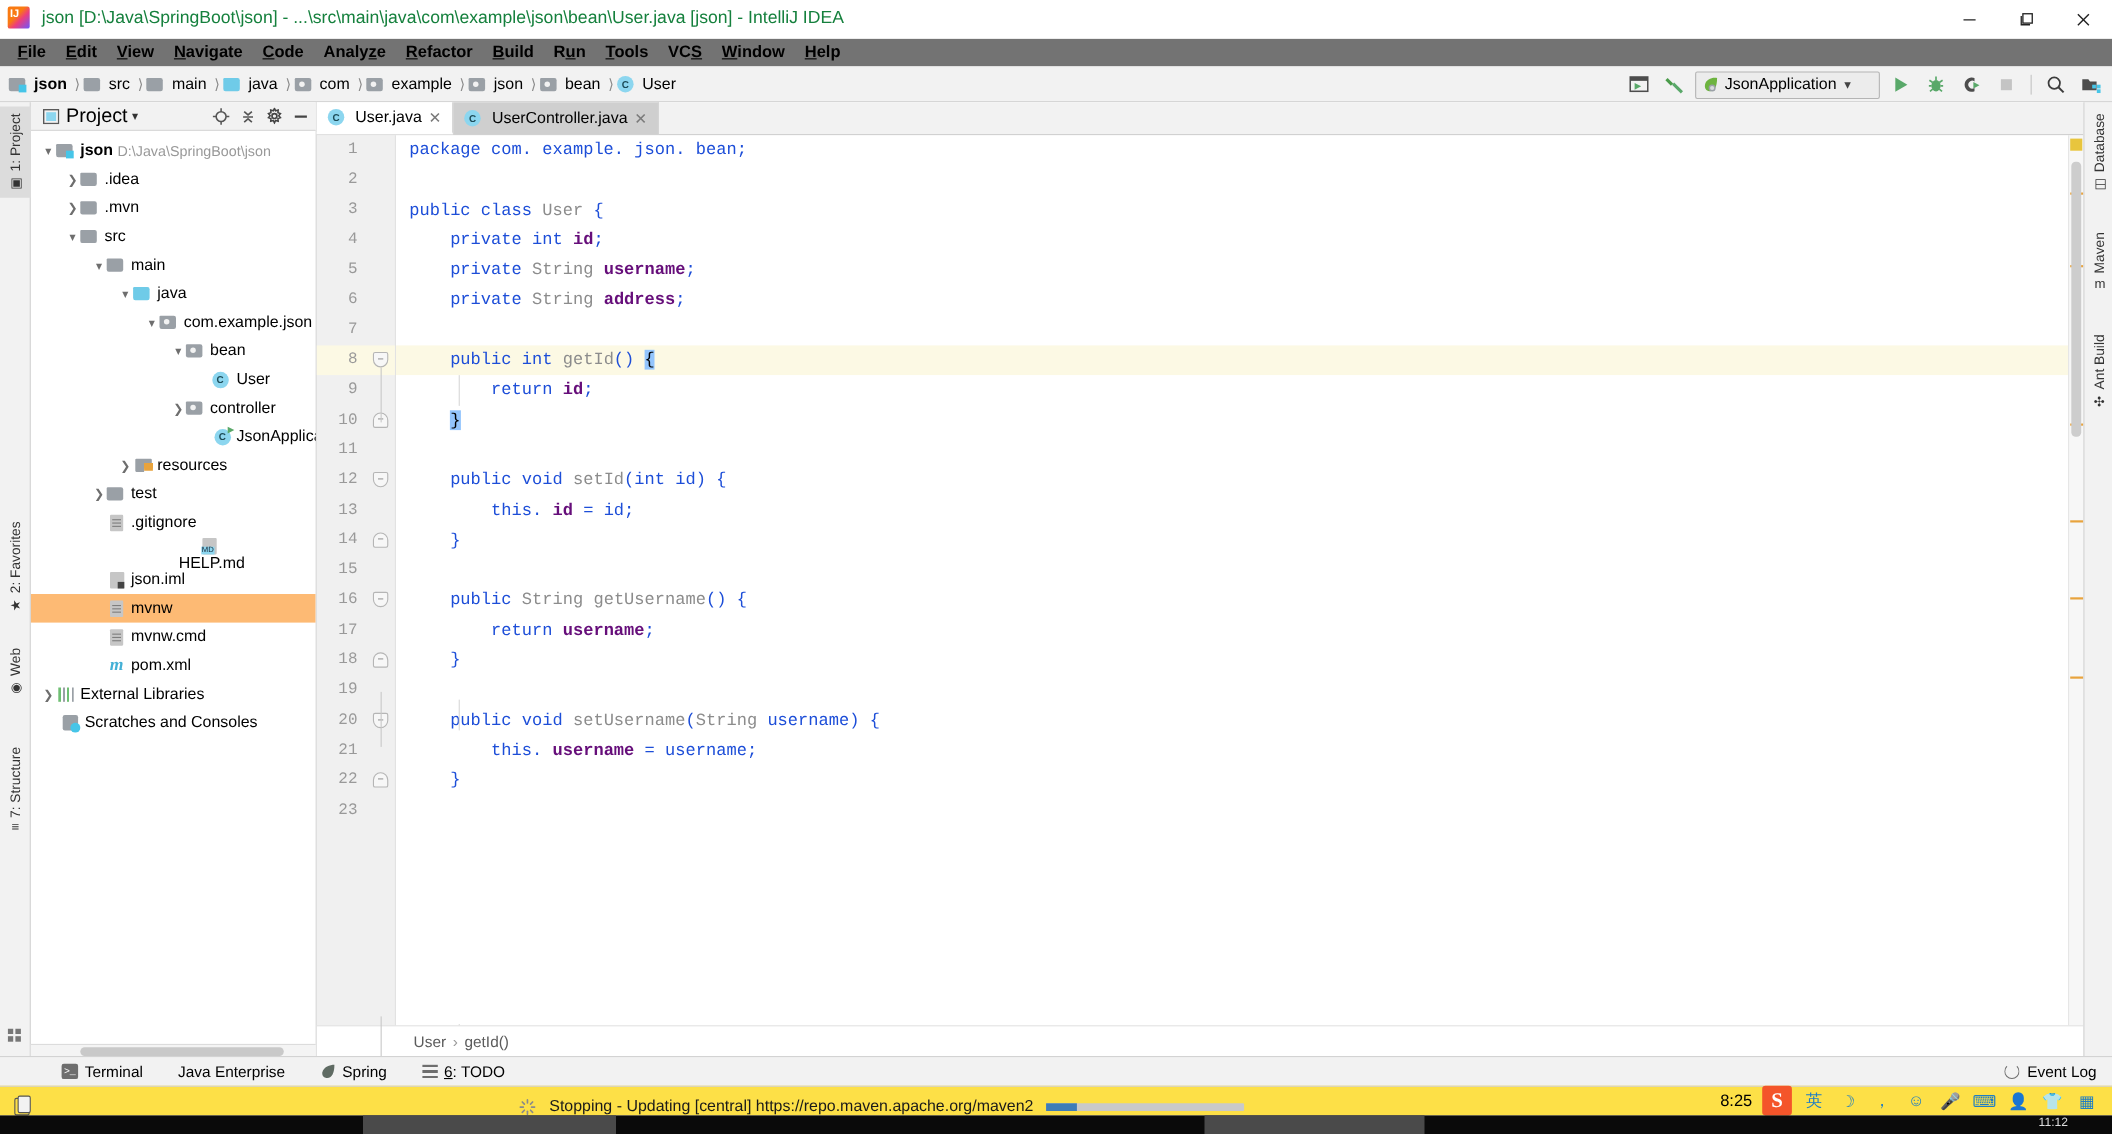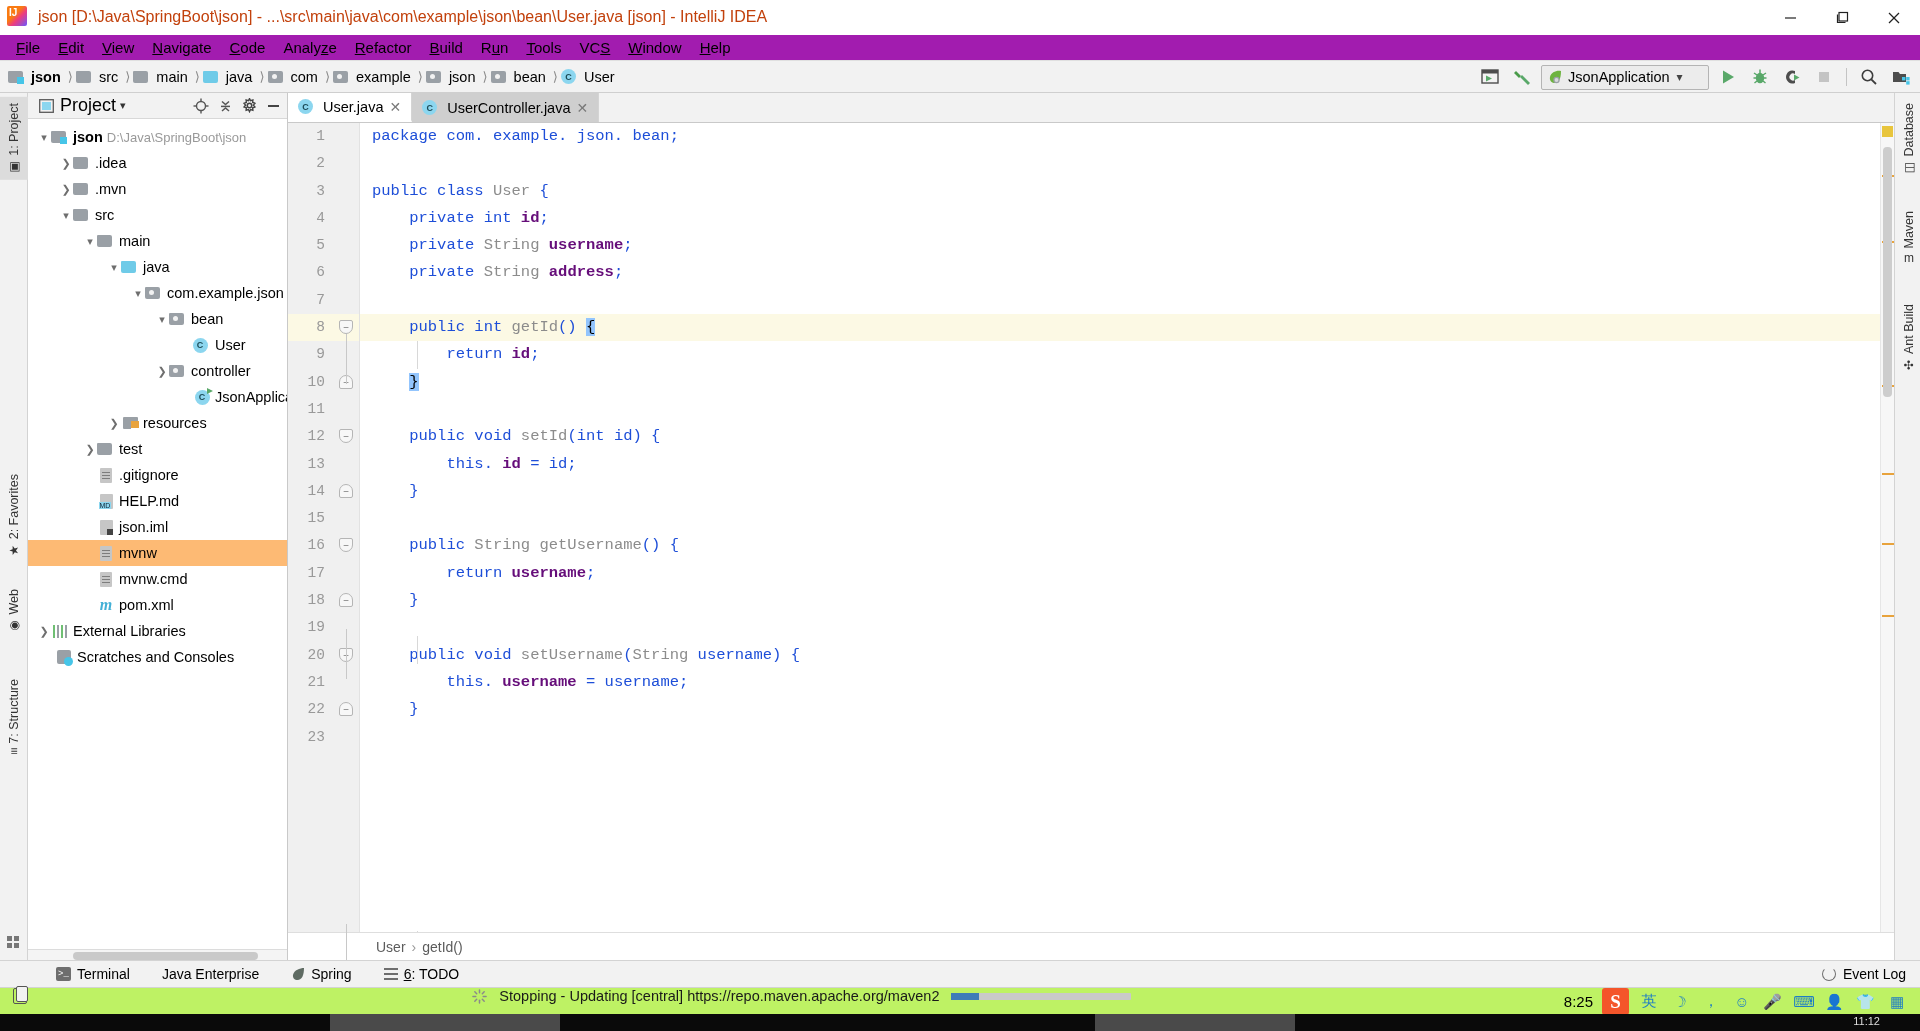--- a/index.html
+++ b/index.html
@@ -19,29 +19,29 @@
   .tb-icon { width:22px; height:22px; margin-left:7px; margin-right:9px; position:relative; flex:none; }
   .ij-logo {
     width:20px; height:20px; border-radius:2px;
     background:linear-gradient(135deg,#f97a12 0%,#f97a12 40%,#ed3d7d 60%,#6b57ff 100%);
     position:relative;
   }
   .ij-logo::after{
     content:"IJ"; position:absolute; left:2px; top:1px; color:#fff;
     font-size:10px; font-weight:bold; font-family:"Liberation Sans",sans-serif;
   }
-  .tb-title { font-size:16px; color:#c2410c; white-space:nowrap; }
+  .tb-title { font-size:16px; color:#15803d; white-space:nowrap; }
   .win-ctrl { position:absolute; right:0; top:0; height:35px; display:flex; }
   .win-btn { width:52px; height:35px; display:flex; align-items:center; justify-content:center; }
   .win-btn svg { display:block; }
 
   
   .menubar {
-    height:26px; background:#a21caf; display:flex; align-items:center;
-    padding-left:7px; border-bottom:1px solid #e0e0e0;
+    height:26px; background:#737373; display:flex; align-items:center;
+    padding-left:7px; border-bottom:1px solid #e0e0e0;font-weight:bold;
   }
   .menu-item {
     font-size:15px; color:#000; padding:2px 9px; white-space:nowrap;
   }
   .menu-item u { text-decoration:underline; }
 
   
   .navbar {
     height:32px; background:#f2f2f2; display:flex; align-items:center;
     padding-left:8px; border-bottom:1px solid #cfcfcf; position:relative;
@@ -199,22 +199,22 @@
   .term-ic{ width:15px;height:14px;background:#6e6e6e;border-radius:2px;color:#fff;font-size:9px;
     display:flex;align-items:center;justify-content:center;font-family:"Liberation Mono",monospace;}
   .leaf-ic{ width:14px;height:14px; }
   .todo-ic{ width:14px;height:12px; background:
     linear-gradient(to bottom,#6e6e6e 0 2px,transparent 2px 5px,#6e6e6e 5px 7px,transparent 7px 10px,#6e6e6e 10px 12px);}
   .eventlog{ position:absolute; right:14px; display:flex; align-items:center; gap:7px; font-size:14px; color:#000;}
   .circ{ width:14px;height:14px;border:1.5px solid #6e6e6e;border-radius:50%;border-top-color:transparent;}
 
   
   .statusbar {
-    position:absolute; left:0; right:0; bottom:17px; height:27px; background:#bef264;
-    border-top:1px solid #d3d3d3; display:flex; align-items:flex-start;
+    position:absolute; left:0; right:0; bottom:17px; height:27px; background:#fde047;
+    border-top:1px solid #d3d3d3; display:flex; align-items:flex-end;
   }
   .sb-left{ width:40px; display:flex; align-items:center; justify-content:center; }
   .sb-ic{ width:14px;height:16px;border:1.5px solid #555; border-radius:2px; position:relative;}
   .sb-ic::after{content:"";position:absolute;left:2px;top:-3px;width:10px;height:14px;border:1.5px solid #555;
     border-radius:2px;background:#f2f2f2;}
   .sb-center{ flex:1; display:flex; align-items:center; justify-content:center; gap:12px; }
   .spinner{ width:15px;height:15px;position:relative; }
   .sb-text{ font-size:14.5px; color:#1a1a1a; }
   .pbar{ width:180px; height:7px; background:#c9c9c9; border-radius:1px; position:relative; }
   .pbar i{ position:absolute; left:0; top:0; height:7px; width:28px; background:#3e7cb8; }
@@ -562,21 +562,21 @@
           <span class="tlbl">test</span>
         </div>
 
         <div class="trow" style="padding-left:70px;">
           <span class="f-ic">
               <span class="doc-ic"></span>
             </span>
           <span class="tlbl">.gitignore</span>
         </div>
 
-        <div class="trow" style="padding-left:70px;">
+        <div class="trow" style="padding-left:70px;flex-direction:column;">
           <span class="f-ic">
               <span class="md-ic"></span>
             </span>
           <span class="tlbl">HELP.md</span>
         </div>
 
         <div class="trow" style="padding-left:70px;">
           <span class="f-ic">
               <span class="iml-ic"></span>
             </span>

